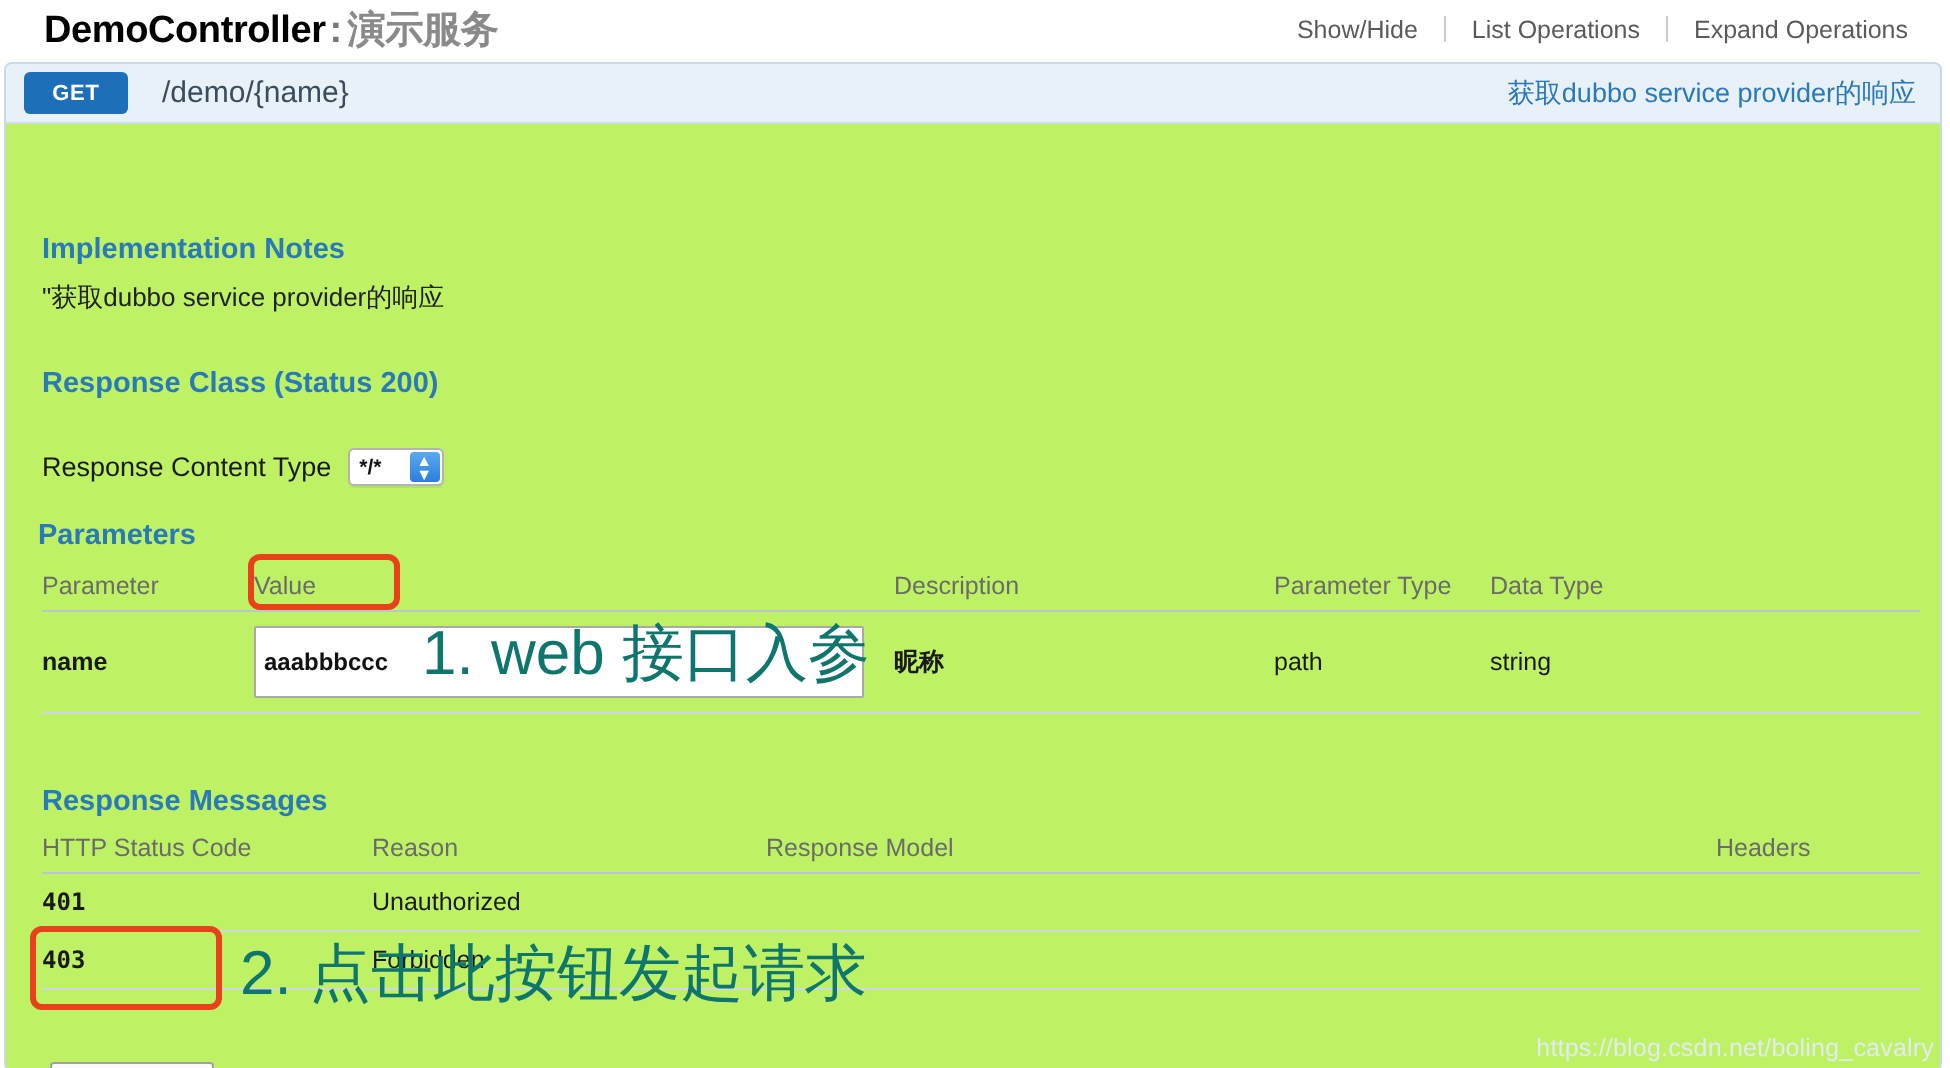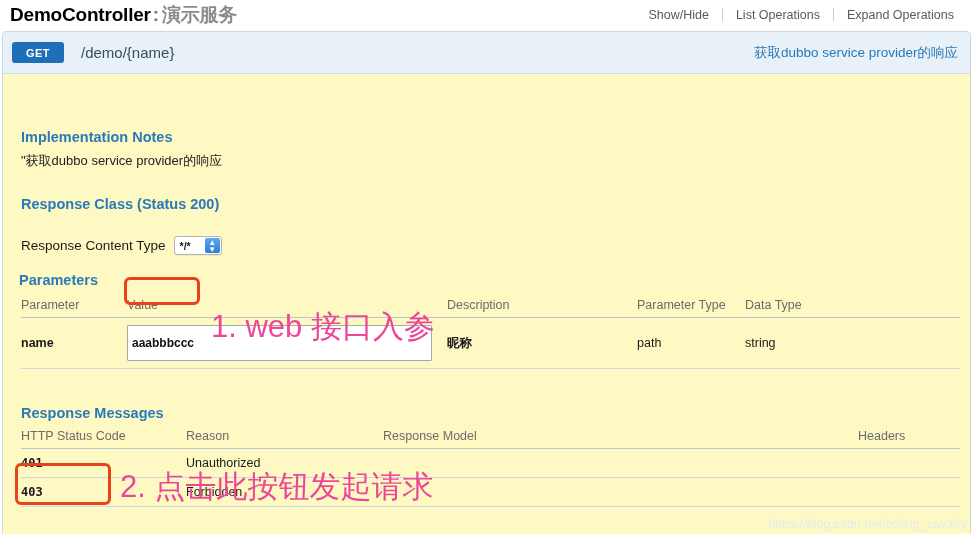--- a/index.html
+++ b/index.html
@@ -20,21 +20,21 @@
   
   .resource-head {
     position: absolute;
     left: 0; top: 0;
     width: 975px; height: 29px;
     background: #ffffff;
     display: flex;
     align-items: center;
   }
   .resource-title {
-    margin-left: 10px;
+    margin-left: 22px;
     font-size: 19px;
     font-weight: bold;
     color: #000000;
     letter-spacing: -0.2px;
     white-space: nowrap;
   }
   .resource-title .colon {
     color: #777777;
     font-weight: bold;
     margin: 0 3px 0 2px;
@@ -67,21 +67,21 @@
     position: absolute;
     left: 2px; top: 31px;
     width: 969px;
     border: 1px solid #c8d9e8;
     border-radius: 4px;
     background: #eaf0f7;
     box-sizing: border-box;
     overflow: hidden;
   }
   .op-heading {
-    height: 42px;
+    height: 30px;
     background: #e8f0f8;
     border-bottom: 1px solid #cfdeeb;
     display: flex;
     align-items: center;
     box-sizing: border-box;
   }
   .http-method {
     width: 52px;
     height: 21px;
     margin-left: 9px;
@@ -103,21 +103,21 @@
   }
   .op-summary {
     margin-left: auto;
     margin-right: 12px;
     font-size: 13.5px;
     color: #2a7ab9;
     white-space: nowrap;
   }
 
   .op-content {
-    background: #fef9c3;
+    background: #bef264;
     padding: 0 0 14px 0;
     position: relative;
   }
 
   .section-title {
     color: #2a7ab9;
     font-size: 14.5px;
     font-weight: bold;
     margin: 0;
   }
@@ -244,21 +244,21 @@
     border: 3px solid #e8411b;
     border-radius: 6px;
     box-sizing: border-box;
     pointer-events: none;
   }
   .anno-box-input { left: 124px; top: 277px; width: 76px; height: 28px; }
   .anno-box-button { left: 15px; top: 463px; width: 96px; height: 42px; }
 
   .anno-text {
     position: absolute;
-    color: #ec4899;
+    color: #0f766e;
     font-family: "Liberation Sans", "DejaVu Sans", sans-serif;
     white-space: nowrap;
     pointer-events: none;
   }
   .anno-text-1 { left: 211px; top: 306px; font-size: 31px; }
   .anno-text-2 { left: 120px; top: 466px; font-size: 31px; }
 
   .watermark {
     position: absolute;
     right: 8px; bottom: 3px;

